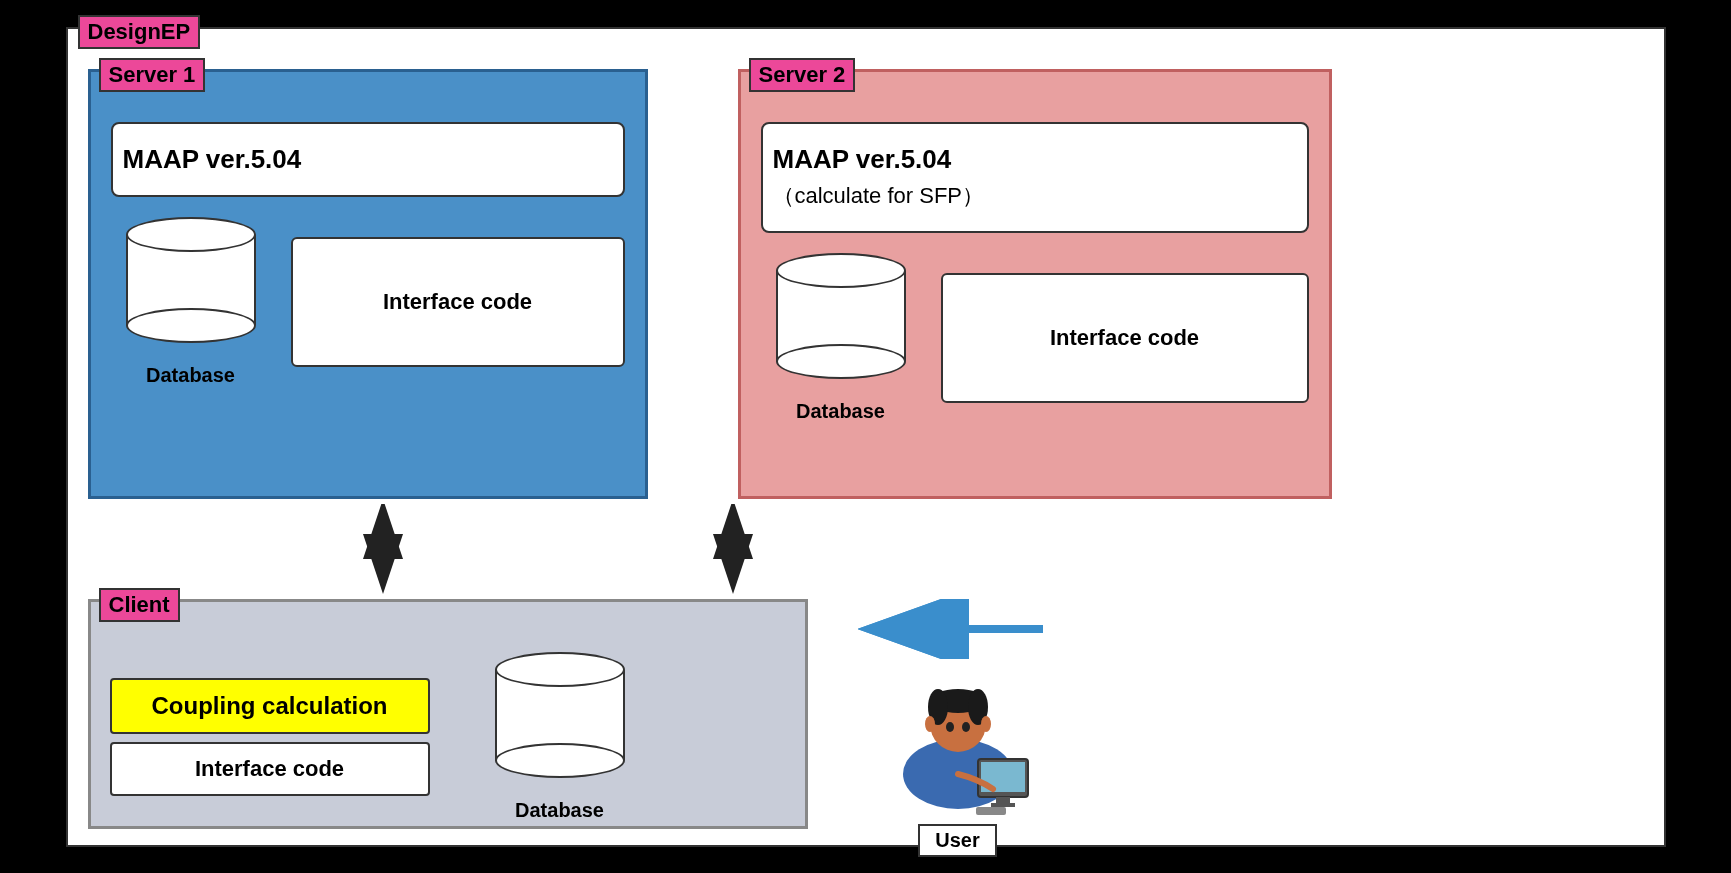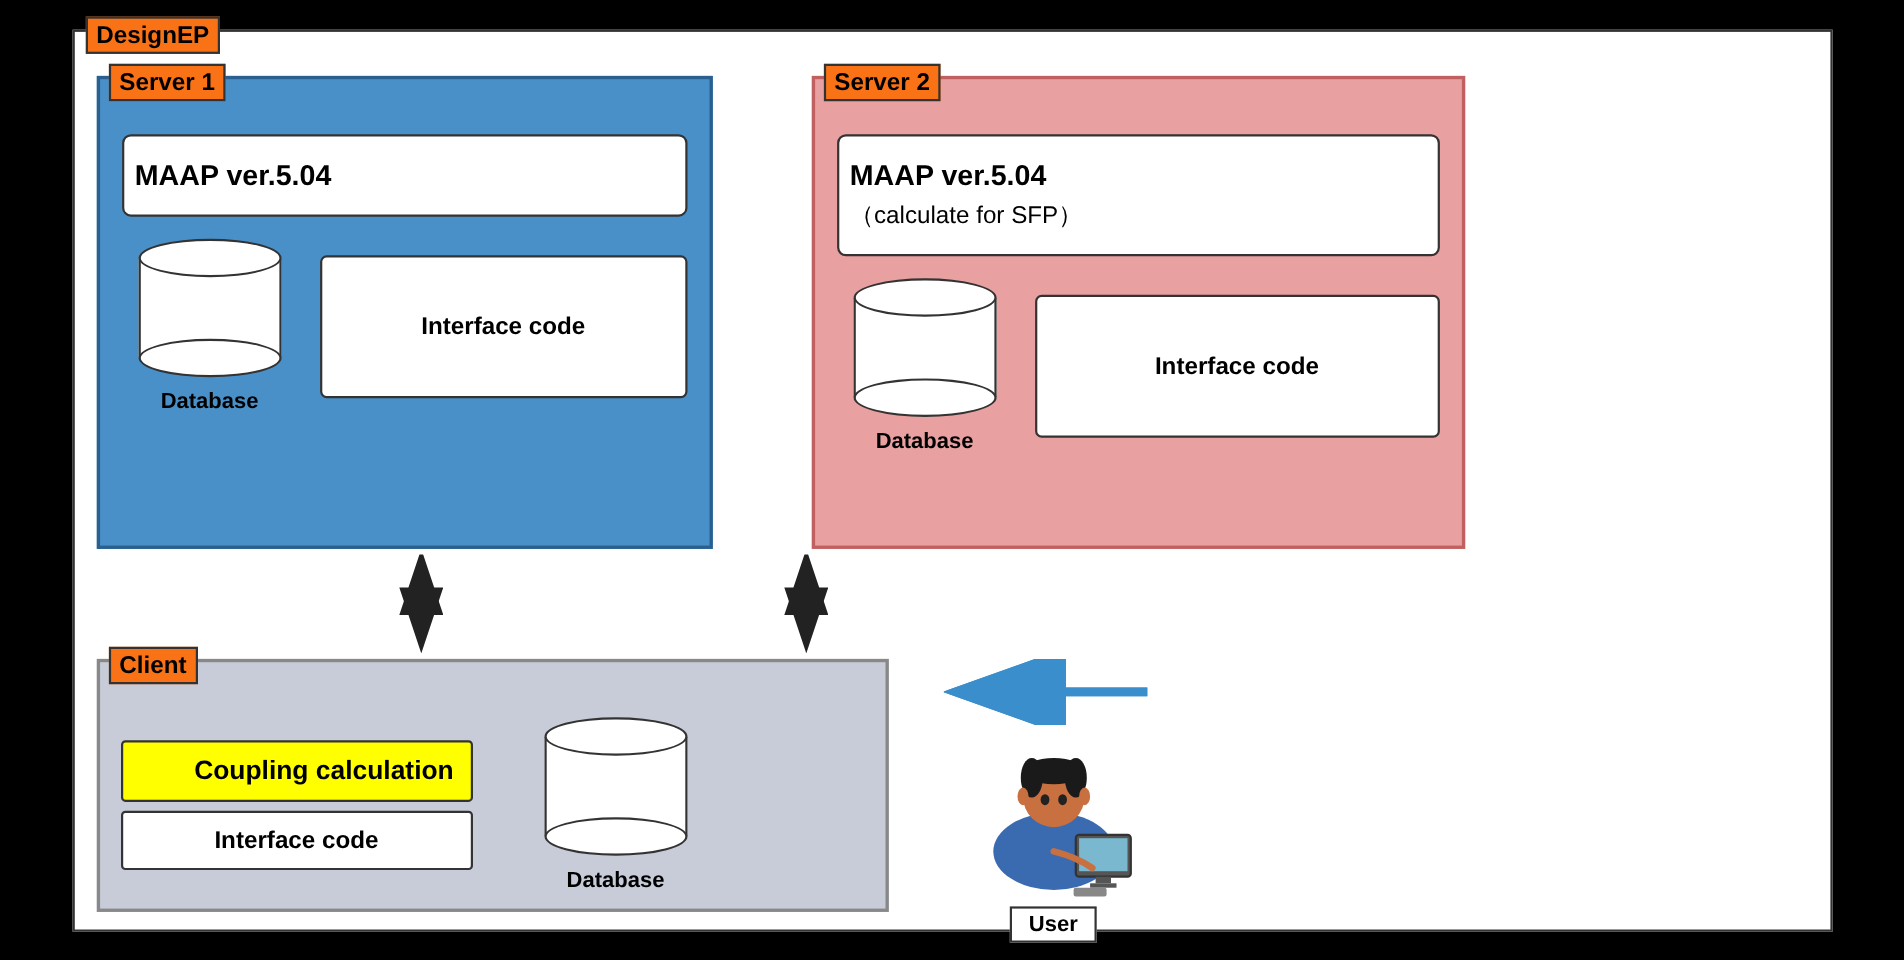--- a/index.html
+++ b/index.html
@@ -14,21 +14,21 @@
     }
     .main-container {
       background: #fff;
       border: 2px solid #333;
       width: 1600px;
       height: 820px;
       position: relative;
       padding: 10px;
     }
     .label-box {
-      background: #f97316;
+      background: #ec4899;
       border: 2px solid #333;
       padding: 2px 8px;
       font-size: 22px;
       font-weight: bold;
       display: inline-block;
       position: absolute;
     }
     
     .designep-label {
       top: -14px;
@@ -126,21 +126,21 @@
       background: #fff;
       border: 2px solid #333;
       border-radius: 50%;
       margin-top: -17px;
       z-index: 1;
     }
     .db-label {
       font-size: 20px;
       font-weight: bold;
       text-align: center;
-      margin-top: 11px;
+      margin-top: 21px;
     }
     
     .interface-box {
       background: #fff;
       border: 2px solid #333;
       border-radius: 6px;
       padding: 15px 20px;
       font-size: 22px;
       font-weight: bold;
       text-align: center;
@@ -182,21 +182,21 @@
       gap: 0px;
       width: 320px;
     }
     .coupling-box {
       background: #ffff00;
       border: 2px solid #333;
       border-radius: 4px;
       padding: 12px 15px;
       font-size: 24px;
       font-weight: bold;
-      text-align: right;
+      text-align: center;
     }
     .interface-box-small {
       background: #fff;
       border: 2px solid #333;
       border-radius: 4px;
       padding: 12px 15px;
       font-size: 22px;
       font-weight: bold;
       text-align: center;
       margin-top: 8px;

